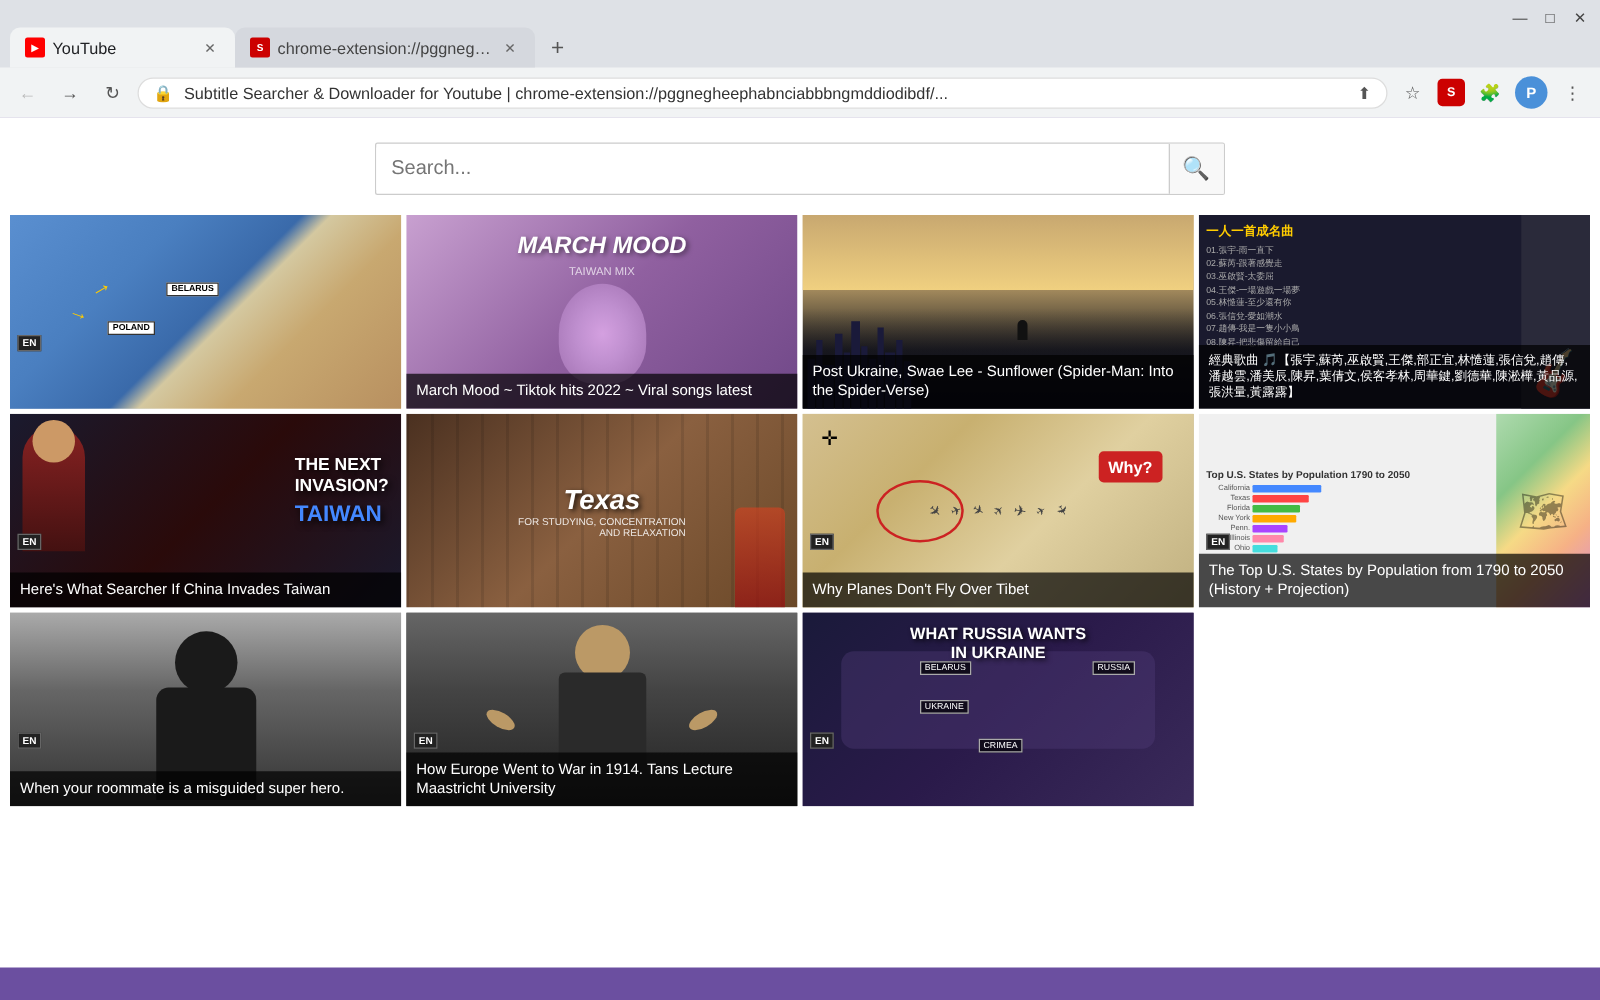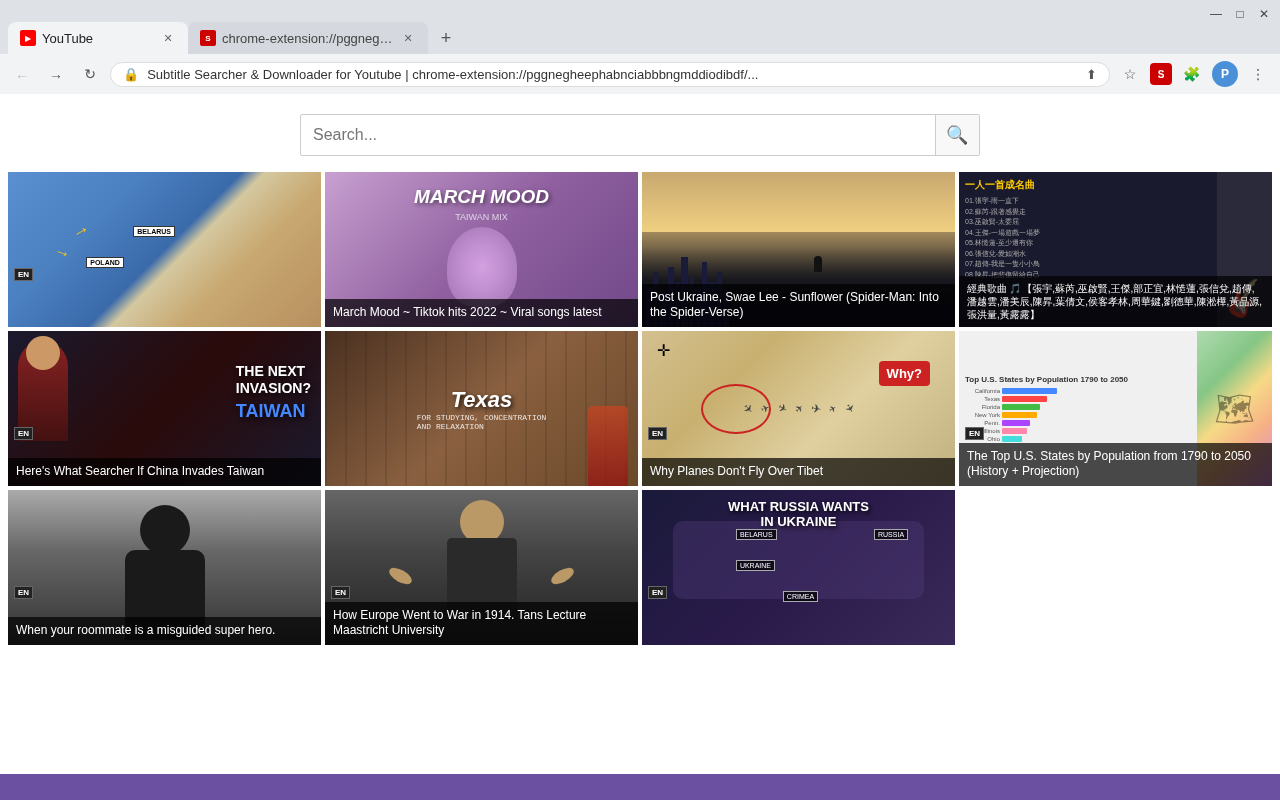--- a/index.html
+++ b/index.html
@@ -612,21 +612,21 @@
       </div>
     </div>
 
     <div class="video-card">
       <div class="video-thumbnail">
         <div class="thumb-mozart">
 
           <div style="position:absolute;inset:0;background:repeating-linear-gradient(90deg,rgba(0,0,0,0.1) 0px,rgba(0,0,0,0.1) 2px,transparent 2px,transparent 20px);"></div>
           <div style="text-align:center;z-index:1;">
             <div style="color:white;font-size:22px;font-style:italic;font-weight:bold;text-shadow:2px 2px 4px rgba(0,0,0,0.8);">Texas</div>
-            <div style="color:rgba(255,255,255,0.85);font-size:8px;margin-top:0;text-align:left;font-family:Liberation Mono, monospace;">FOR STUDYING, CONCENTRATION<br>AND RELAXATION</div>
+            <div style="color:rgba(255,255,255,0.85);font-size:8px;margin-top:0;text-align:right;">FOR STUDYING, CONCENTRATION<br>AND RELAXATION</div>
           </div>
 
           <div style="position:absolute;right:10px;bottom:0;width:40px;height:80px;background:linear-gradient(180deg,#cc4422,#991111);border-radius:5px 5px 0 0;opacity:0.7;"></div>
         </div>
       </div>
     </div>
 
     <div class="video-card">
       <div class="video-thumbnail">
         <div class="thumb-tibet">

